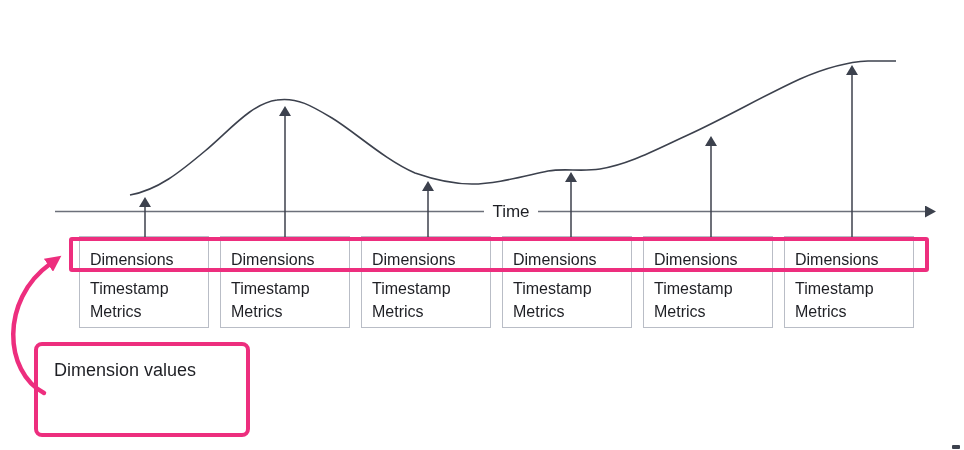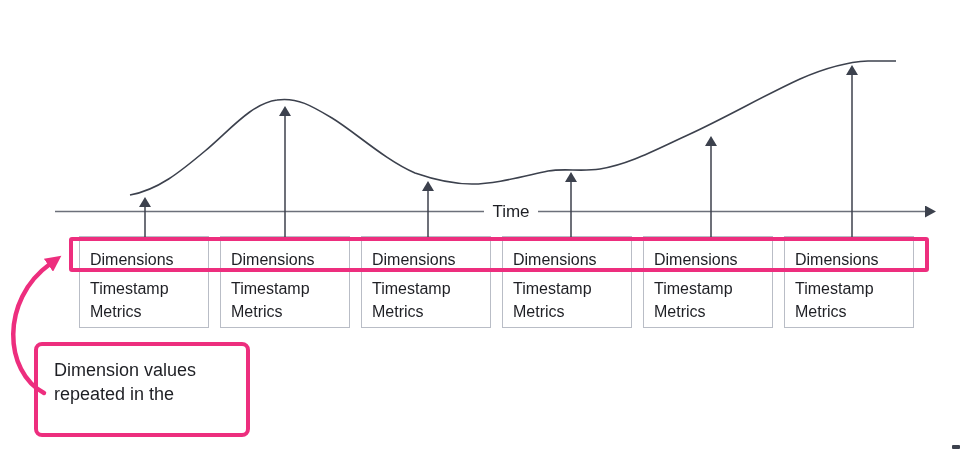--- a/index.html
+++ b/index.html
@@ -162,18 +162,17 @@
         <div class="f-metrics">Metrics</div>
       </div>
     </div>
 
   <div class="pink-rect"></div>
 
   <div class="time-label">Time</div>
 
   <div class="callout">
     <div>Dimension values</div>
-    <div>repeated in the</div>
   </div>
 
   <div class="speck"></div>
 
 </div>
 
 </body></html>

